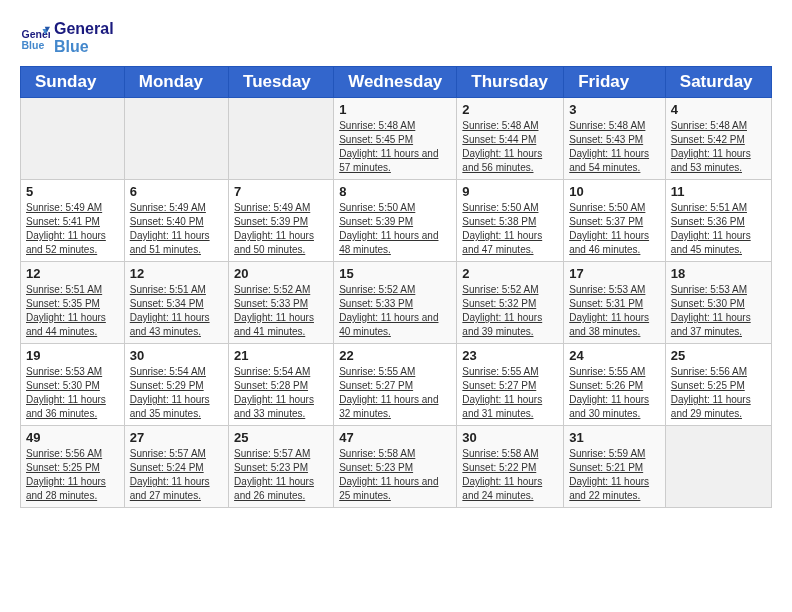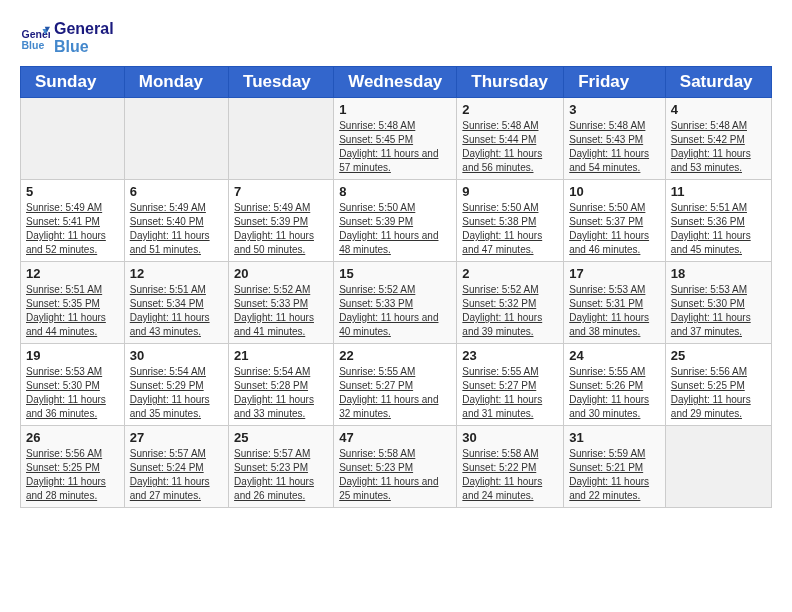--- a/index.html
+++ b/index.html
@@ -275,21 +275,21 @@
         </td>
         <td>
           <span class="day-number">25</span>
           <div class="day-info" style="white-space: pre-line;">Sunrise: 5:56 AM
 Sunset: 5:25 PM
 Daylight: 11 hours and 29 minutes.</div>
         </td>
       </tr>
       <tr>
         <td>
-          <span class="day-number">26</span>
+          <span class="day-number">49</span>
           <div class="day-info" style="white-space: pre-line;">Sunrise: 5:56 AM
 Sunset: 5:25 PM
 Daylight: 11 hours and 28 minutes.</div>
         </td>
         <td>
           <span class="day-number">27</span>
           <div class="day-info" style="white-space: pre-line;">Sunrise: 5:57 AM
 Sunset: 5:24 PM
 Daylight: 11 hours and 27 minutes.</div>
         </td>

